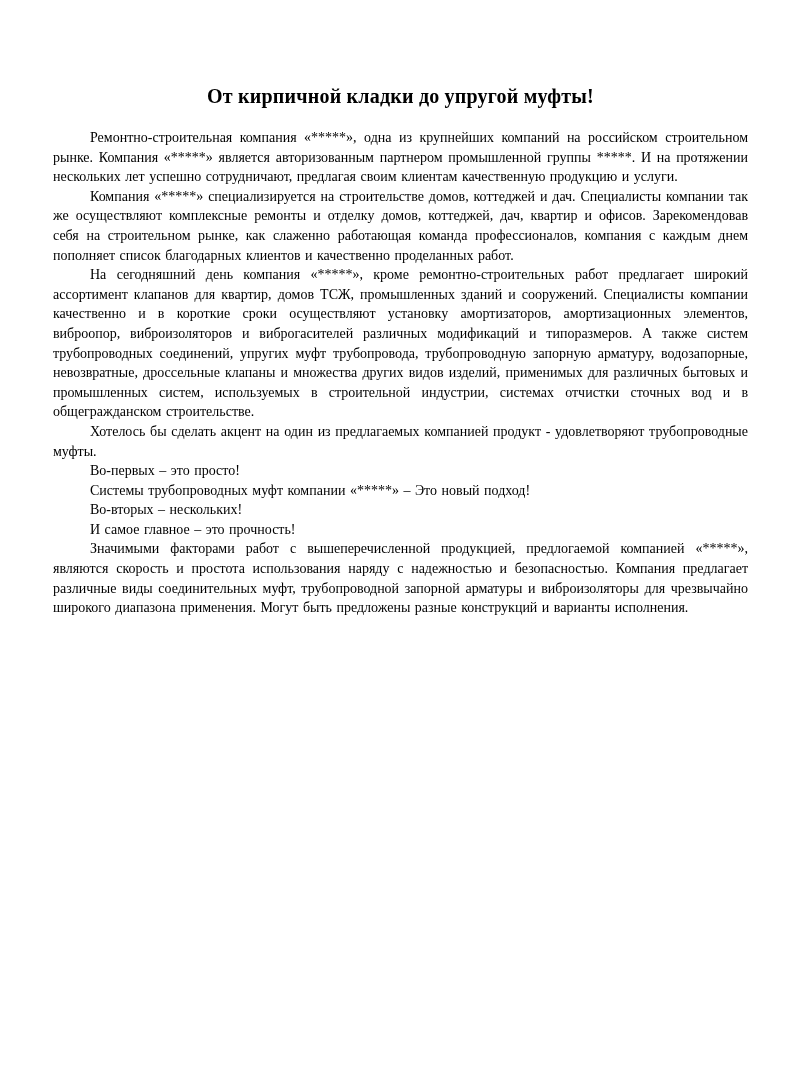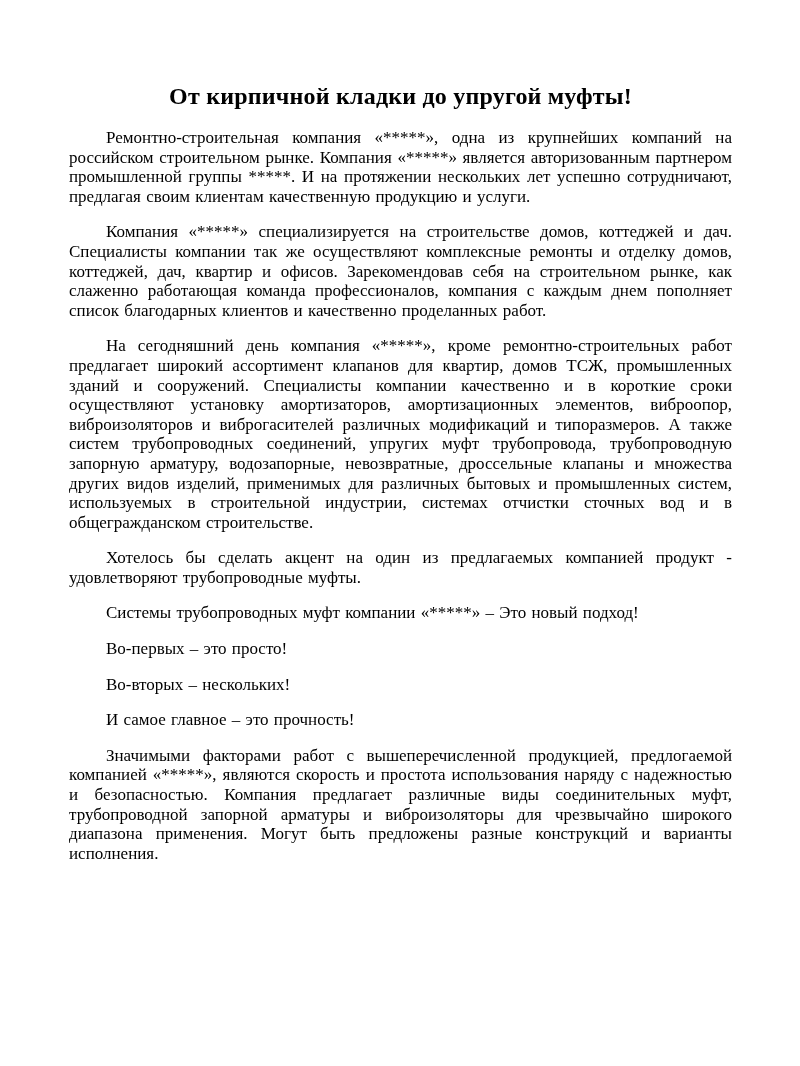--- a/index.html
+++ b/index.html
@@ -17,28 +17,28 @@
     width: 800px;
     height: 1066px;
     background: #ffffff;
     padding: 86px 52px 40px 53px;
     color: #000000;
     font-family: "Liberation Serif", "DejaVu Serif", serif;
   }
   .doc-title {
     text-align: center;
     font-weight: bold;
-    font-size: 24px;
+    font-size: 20px;
     line-height: 20px;
     margin: 0 0 22px 0;
     letter-spacing: 0.2px;
   }
   .doc-body p {
-    margin: 16px;
-    font-size: 17px;
+    margin: 0;
+    font-size: 14px;
     line-height: 19.6px;
     text-align: justify;
     text-indent: 37px;
     word-spacing: 1px;
   }
   .doc-body p.no-indent {
     text-indent: 0;
   }
   .doc-body p.space-before {
     margin-top: 20px;
@@ -47,19 +47,19 @@
 </head>
 <body>
 
 <div class="page">
   <h1 class="doc-title">От кирпичной кладки до упругой муфты!</h1>
   <div class="doc-body">
     <p>Ремонтно-строительная компания «*****», одна из крупнейших компаний на российском строительном рынке. Компания «*****» является авторизованным партнером промышленной группы *****. И на протяжении нескольких лет успешно сотрудничают, предлагая своим клиентам качественную продукцию и услуги.</p>
     <p>Компания «*****» специализируется на строительстве домов, коттеджей и дач. Специалисты компании так же осуществляют комплексные ремонты и отделку домов, коттеджей, дач, квартир и офисов. Зарекомендовав себя на строительном рынке, как слаженно работающая команда профессионалов, компания с каждым днем пополняет список благодарных клиентов и качественно проделанных работ.</p>
     <p>На сегодняшний день компания «*****», кроме ремонтно-строительных работ предлагает широкий ассортимент клапанов для квартир, домов ТСЖ, промышленных зданий и сооружений. Специалисты компании качественно и в короткие сроки осуществляют установку амортизаторов, амортизационных элементов, виброопор, виброизоляторов и виброгасителей различных модификаций и типоразмеров. А также систем трубопроводных соединений, упругих муфт трубопровода, трубопроводную запорную арматуру, водозапорные, невозвратные, дроссельные клапаны и множества других видов изделий, применимых для различных бытовых и промышленных систем, используемых в строительной индустрии, системах отчистки сточных вод и в общегражданском строительстве.</p>
     <p>Хотелось бы сделать акцент на один из предлагаемых компанией продукт - удовлетворяют трубопроводные муфты.</p>
+    <p>Во-первых – это просто!</p>
     <p>Системы трубопроводных муфт компании «*****» – Это новый подход!</p>
-    <p>Во-первых – это просто!</p>
     <p>Во-вторых – нескольких!</p>
     <p>И самое главное – это прочность!</p>
     <p>Значимыми факторами работ с вышеперечисленной продукцией, предлогаемой компанией «*****», являются скорость и простота использования наряду с надежностью и безопасностью. Компания предлагает различные виды соединительных муфт, трубопроводной запорной арматуры и виброизоляторы для чрезвычайно широкого диапазона применения. Могут быть предложены разные конструкций и варианты исполнения.</p>
   </div>
 </div>
 
 </body></html>

